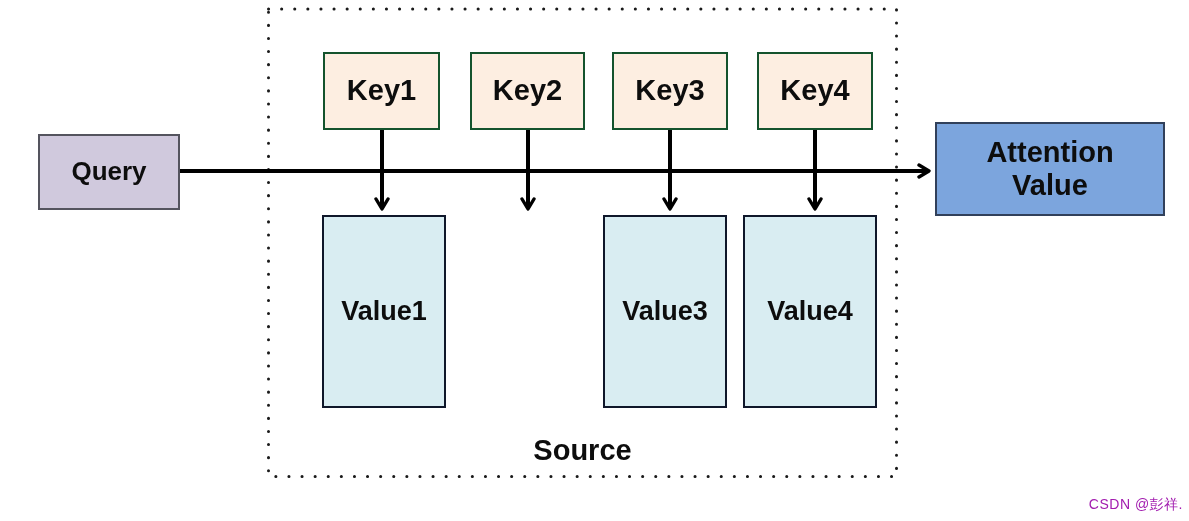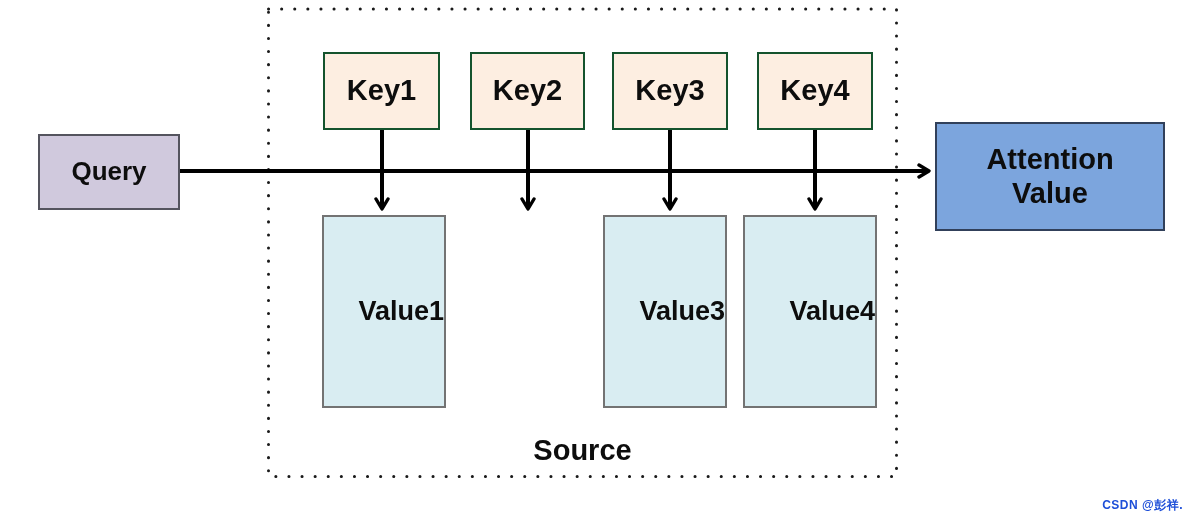--- a/index.html
+++ b/index.html
@@ -45,51 +45,50 @@
     border: 2px solid #14532d;
     font-size: 29px;
   }
   .key-1 { left: 323px; width: 117px; }
   .key-2 { left: 470px; width: 115px; }
   .key-3 { left: 612px; width: 116px; }
   .key-4 { left: 757px; width: 116px; }
   .value-box {
     top: 215px; height: 193px;
     background: #d9edf2;
-    border: 2px solid #737373;
+    border: 2px solid #0f172a;
     font-size: 27px;
-    justify-content: flex-end;
   }
   .value-1 { left: 322px; width: 124px; }
   .value-2 { left: 461px; width: 127px; }
   .value-3 { left: 603px; width: 124px; }
   .value-4 { left: 743px; width: 134px; }
   .attention-box {
-    left: 935px; top: 122px; width: 230px; height: 109px;
+    left: 935px; top: 122px; width: 230px; height: 94px;
     background: #7ca5dd;
     border: 2px solid #31405a;
     font-size: 29px;
   }
   .attention-box .wrap-inner {
     width: 160px;
   }
   .source-label {
     position: absolute;
     left: 268px; top: 434px; width: 629px;
     text-align: center;
     font-weight: bold;
     font-size: 29px;
     color: #0d0d0d;
   }
   .watermark {
     position: absolute;
     right: 6px; bottom: 7px;
-    font-size: 12px;
-    color: #1d4ed8;
-    font-weight: bold;
+    font-size: 14px;
+    color: #a21caf;
+    font-weight: normal;
     letter-spacing: 0.5px;
   }
 </style>
 </head>
 <body>
 
 <div class="stage">
 
   <svg class="connectors" viewBox="0 0 1189 521" xmlns="http://www.w3.org/2000/svg">
     <defs>

